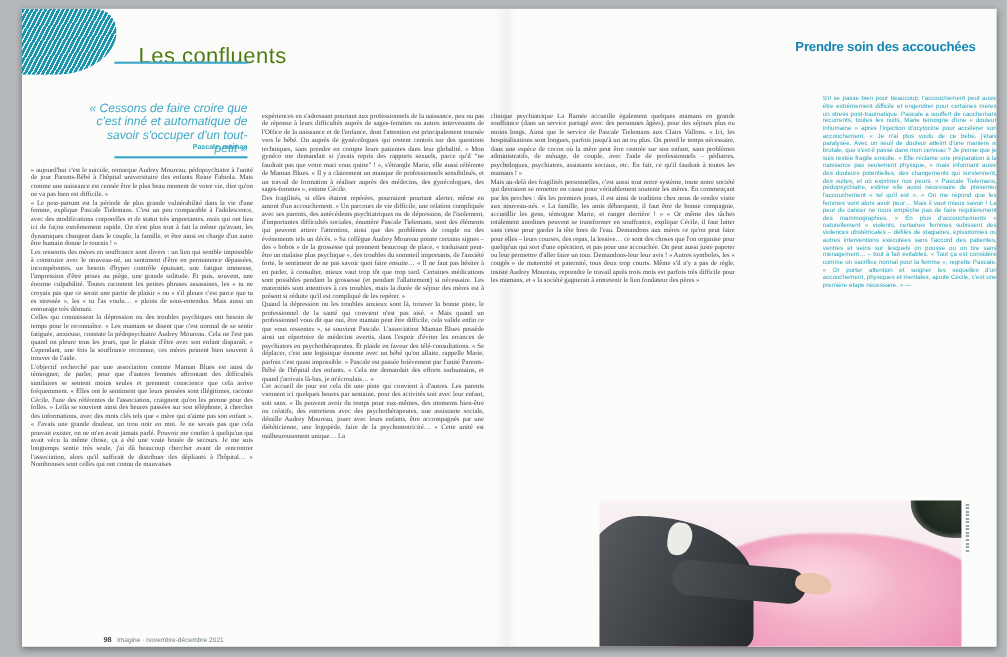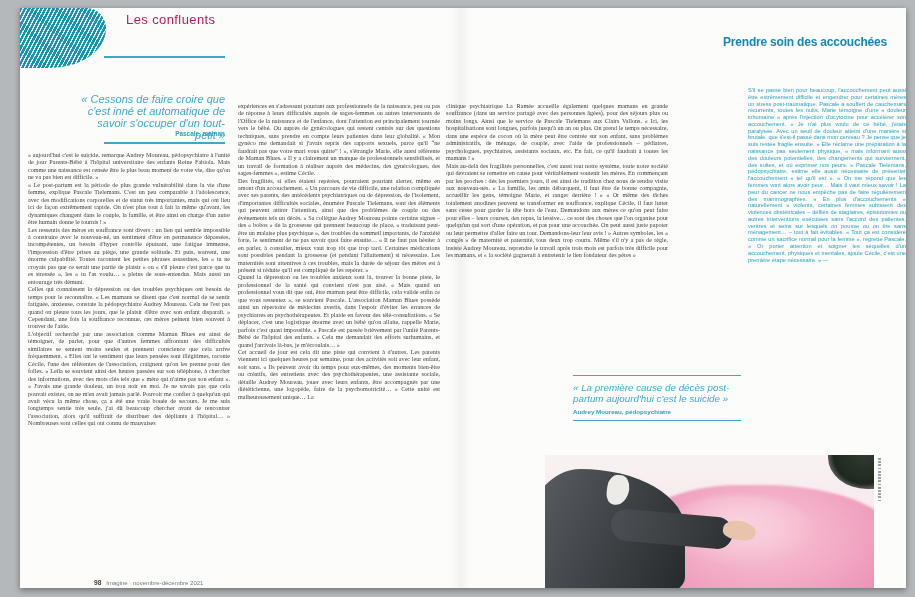--- a/index.html
+++ b/index.html
@@ -10,21 +10,21 @@
   .fold{position:absolute;left:430px;top:0;width:20px;height:100%;
         background:linear-gradient(90deg,rgba(0,0,0,0),rgba(0,0,0,.045) 55%,rgba(0,0,0,0));}
 
   
   .blob{position:absolute;left:0;top:0;width:86px;height:60px;
         background:
           repeating-linear-gradient(118deg,rgba(255,255,255,0) 0 2.4px,rgba(255,255,255,.85) 2.4px 3.6px),
           #1b93a8;
         border-radius:0 34% 100% 0 / 0 52% 100% 0;}
 
-  .kicker{position:absolute;left:106px;top:4px;font-size:13px;letter-spacing:.4px;color:#be185d;}
+  .kicker{position:absolute;left:106px;top:32px;font-size:20px;letter-spacing:.4px;color:#4d7c0f;}
   .rule{position:absolute;height:1.5px;background:#3fa8c8;}
   .rule-a{left:84px;top:48px;width:121px;}
   .rule-b{left:84px;top:134px;width:121px;}
 
   .pullquote-1{position:absolute;left:58px;top:57px;width:147px;text-align:right;
         font-style:italic;font-size:11px;line-height:12px;color:#3fa8c8;margin-top:28px;}
   .pq1-attr{position:absolute;left:58px;top:122px;width:147px;text-align:right;
         font-size:6.4px;font-weight:bold;color:#2aa3b8;}
 
   .bodycol{position:absolute;font-family:"Liberation Serif",serif;font-size:6.15px;
@@ -100,24 +100,20 @@
       <p>expériences en s'adressant pourtant aux professionnels de la naissance, peu ou pas de réponse à leurs difficultés auprès de sages-femmes ou autres intervenants de l'Office de la naissance et de l'enfance, dont l'attention est principalement tournée vers le bébé. Ou auprès de gynécologues qui restent centrés sur des questions techniques, sans prendre en compte leurs patientes dans leur globalité. « Mon gynéco me demandait si j'avais repris des rapports sexuels, parce qu'il “ne faudrait pas que votre mari vous quitte” ! », s'étrangle Marie, elle aussi référente de Maman Blues. « Il y a clairement un manque de professionnels sensibilisés, et un travail de formation à réaliser auprès des médecins, des gynécologues, des sages-femmes », estime Cécile.</p>
       <p>Des fragilités, si elles étaient repérées, pourraient pourtant alerter, même en amont d'un accouchement. « Un parcours de vie difficile, une relation compliquée avec ses parents, des antécédents psychiatriques ou de dépression, de l'isolement, d'importantes difficultés sociales, énumère Pascale Tielemans, sont des éléments qui peuvent attirer l'attention, ainsi que des problèmes de couple ou des événements tels un décès. » Sa collègue Audrey Moureau pointe certains signes – des « bobos » de la grossesse qui prennent beaucoup de place, « traduisant peut-être un malaise plus psychique », des troubles du sommeil importants, de l'anxiété forte, le sentiment de ne pas savoir quoi faire ensuite… « Il ne faut pas hésiter à en parler, à consulter, mieux vaut trop tôt que trop tard. Certaines médications sont possibles pendant la grossesse (et pendant l'allaitement) si nécessaire. Les maternités sont attentives à ces troubles, mais la durée de séjour des mères est à présent si réduite qu'il est compliqué de les repérer. »</p>
       <p>Quand la dépression ou les troubles anxieux sont là, trouver la bonne piste, le professionnel de la santé qui convient n'est pas aisé. « Mais quand un professionnel vous dit que oui, être maman peut être difficile, cela valide enfin ce que vous ressentez », se souvient Pascale. L'association Maman Blues possède ainsi un répertoire de médecins avertis, dans l'espoir d'éviter les errances de psychiatres en psychothérapeutes. Et plaide en faveur des télé-consultations. « Se déplacer, c'est une logistique énorme avec un bébé qu'on allaite, rappelle Marie, parfois c'est quasi impossible. » Pascale est passée brièvement par l'unité Parents-Bébé de l'hôpital des enfants. « Cela me demandait des efforts surhumains, et quand j'arrivais là-bas, je m'écroulais… »</p>
       <p>Cet accueil de jour est cela dit une piste qui convient à d'autres. Les parents viennent ici quelques heures par semaine, pour des activités soit avec leur enfant, soit sans. « Ils peuvent avoir du temps pour eux-mêmes, des moments bien-être ou créatifs, des entretiens avec des psychothérapeutes, une assistante sociale, détaille Audrey Moureau, jouer avec leurs enfants, être accompagnés par une diététicienne, une logopède, faire de la psychomotricité… » Cette unité est malheureusement unique… La</p>
     </div>
     <div class="bodycol col3">
       <p>clinique psychiatrique La Ramée accueille également quelques mamans en grande souffrance (dans un service partagé avec des personnes âgées), pour des séjours plus ou moins longs. Ainsi que le service de Pascale Tielemans aux Clairs Vallons. « Ici, les hospitalisations sont longues, parfois jusqu'à un an ou plus. On prend le temps nécessaire, dans une espèce de cocon où la mère peut être centrée sur son enfant, sans problèmes administratifs, de ménage, de couple, avec l'aide de professionnels – pédiatres, psychologues, psychiatres, assistants sociaux, etc. En fait, ce qu'il faudrait à toutes les mamans ! »</p>
       <p>Mais au-delà des fragilités personnelles, c'est aussi tout notre système, toute notre société qui devraient se remettre en cause pour véritablement soutenir les mères. En commençant par les proches : dès les premiers jours, il est ainsi de tradition chez nous de rendre visite aux nouveau-nés. « La famille, les amis débarquent, il faut être de bonne compagnie, accueillir les gens, témoigne Marie, et ranger derrière ! » « Or même des tâches totalement anodines peuvent se transformer en souffrance, explique Cécile, il faut lutter sans cesse pour garder la tête hors de l'eau. Demandons aux mères ce qu'on peut faire pour elles – leurs courses, des repas, la lessive… ce sont des choses que l'on organise pour quelqu'un qui sort d'une opération, et pas pour une accouchée. On peut aussi juste papoter ou leur permettre d'aller faire un tour. Demandons-leur leur avis ! » Autres symboles, les « congés » de maternité et paternité, tous deux trop courts. Même s'il n'y a pas de règle, insiste Audrey Moureau, reprendre le travail après trois mois est parfois très difficile pour les mamans, et « la société gagnerait à entretenir le lien fondateur des pères »</p>
     </div>
 
-    <div class="pullquote-2">
-      <p class="pq2-text">« La première cause de décès post-partum aujourd'hui c'est le suicide »</p>
-      <p class="pq2-attr">Audrey Moureau, pédopsychiatre</p>
-    </div>
 
     <div class="footer">
       <span class="pnum">98</span><span>Imagine · novembre-décembre 2021</span>
     </div>
 
     <div class="r-title">Prendre soin des accouchées</div>
     <div class="r-body">
       <p>S'il se passe bien pour beaucoup, l'accouchement peut aussi être extrêmement difficile et engendrer pour certaines mères un stress post-traumatique. Pascale a souffert de cauchemars récurrents, toutes les nuits, Marie témoigne d'une « douleur inhumaine » après l'injection d'ocytocine pour accélérer son accouchement. « Je n'ai plus voulu de ce bébé, j'étais paralysée. Avec un seuil de douleur atteint d'une manière si brutale, que s'est-il passé dans mon cerveau ? Je pense que je suis restée fragile ensuite. » Elle réclame une préparation à la naissance pas seulement physique, « mais informant aussi des douleurs potentielles, des changements qui surviennent, des suites, et où exprimer nos peurs. » Pascale Tielemans, pédopsychiatre, estime elle aussi nécessaire de présenter l'accouchement « tel qu'il est ». « On me répond que les femmes vont alors avoir peur… Mais il vaut mieux savoir ! La peur du cancer ne nous empêche pas de faire régulièrement des mammographies. » En plus d'accouchements « naturellement » violents, certaines femmes subissent des violences obstétricales – défilés de stagiaires, épisiotomies ou autres interventions exécutées sans l'accord des patientes, ventres et seins sur lesquels on pousse ou on tire sans ménagement… – tout à fait évitables. « Tout ça est considéré comme un sacrifice normal pour la femme », regrette Pascale. « Or porter attention et soigner les séquelles d'un accouchement, physiques et mentales, ajoute Cécile, c'est une première étape nécessaire. » —</p>
     </div>
 

